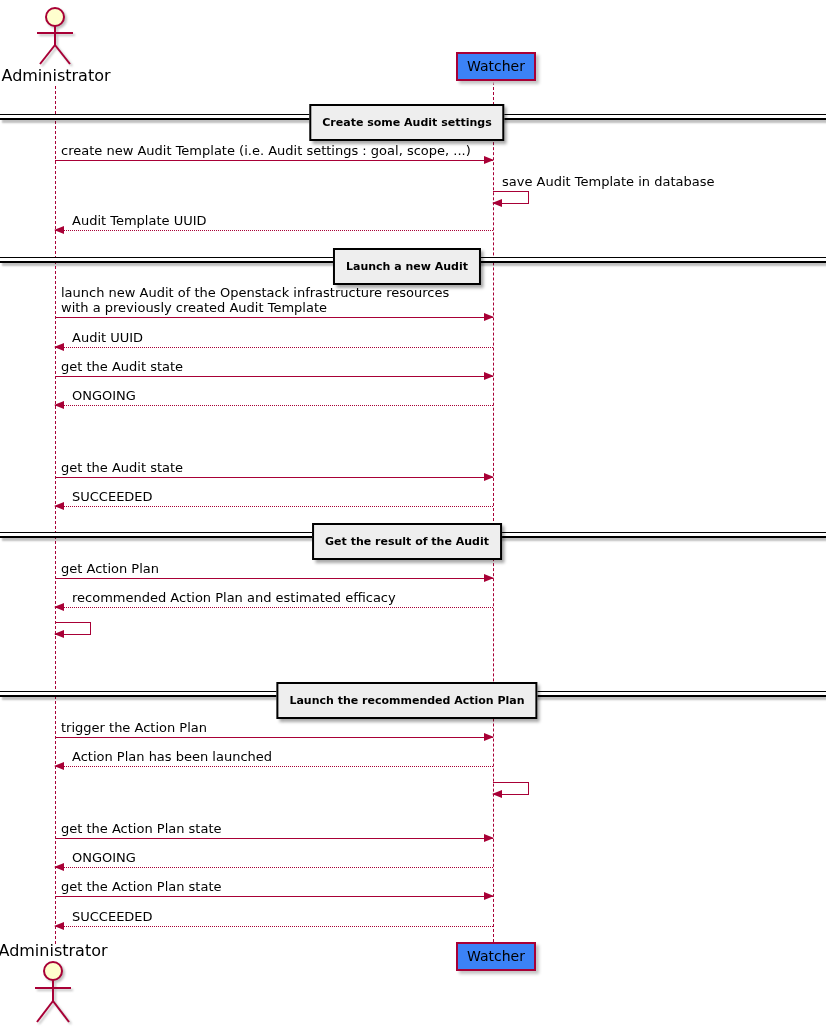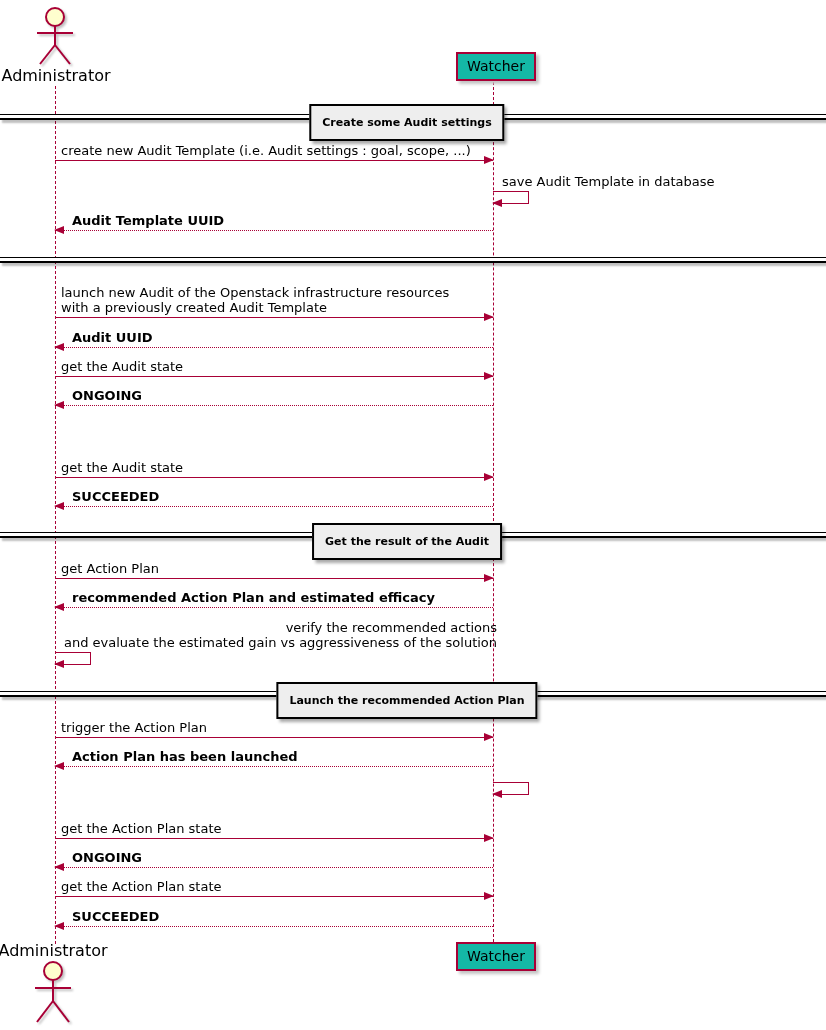--- a/index.html
+++ b/index.html
@@ -22,42 +22,42 @@
     font-size:11px;font-weight:bold;line-height:17px;
     padding:8px 11px;white-space:nowrap;
     box-shadow:3px 3px 3px rgba(0,0,0,0.35);
   }
   
   .msg{position:absolute;left:55px;width:438px;height:0;}
   .msg .lbl{
     position:absolute;left:6px;bottom:2px;font-size:13px;line-height:15px;
     white-space:pre-line;width:max-content;
   }
-  .msg.dotted .lbl{left:17px;font-weight:bold;}
+  .msg.dotted .lbl{left:17px;}
   .msg .line{position:absolute;left:0;right:0;top:0;border-top:1px solid #A80036;}
   .msg.dotted .line{border-top:1px dotted #A80036;}
   .ah-r{
     position:absolute;right:-1px;top:-4px;width:0;height:0;
     border-left:10px solid #A80036;border-top:4px solid transparent;border-bottom:4px solid transparent;
   }
   .ah-l{
     position:absolute;left:-1px;top:-4px;width:0;height:0;
     border-right:10px solid #A80036;border-top:4px solid transparent;border-bottom:4px solid transparent;
   }
   
   .self{position:absolute;font-size:13px;line-height:15px;}
   .self .lbl{margin-left:9px;white-space:pre-line;width:max-content;text-align:right;}
   .self .loop{
     position:relative;width:35px;height:11px;margin-top:2px;
     border:1px solid #A80036;border-left:none;
   }
   .self .loop .ah-l{top:auto;bottom:-4px;}
   
   .participant{
-    position:absolute;background:#14b8a6;border:2px solid #A80036;
+    position:absolute;background:#3b82f6;border:2px solid #A80036;
     font-size:14px;line-height:17px;padding:4px 9px;white-space:nowrap;
     box-shadow:3px 3px 3px #c4c4c4;
   }
   .actor-label{
     position:absolute;font-size:16px;line-height:15px;white-space:nowrap;
     transform:translateX(-50%);
   }
   .actor-figure{position:absolute;filter:drop-shadow(2px 2px 1px rgba(140,140,140,0.55));}
 </style>
 </head>
@@ -131,22 +131,20 @@
     <span class="ah-r"></span>
   </div>
 
   <div class="msg dotted" style="top:607px">
     <div class="lbl">recommended Action Plan and estimated efficacy</div>
     <div class="line"></div>
     <span class="ah-l"></span>
   </div>
 
   <div class="self" style="left:55px;top:620px">
-    <div class="lbl">verify the recommended actions
-and evaluate the estimated gain vs aggressiveness of the solution</div>
     <div class="loop">
         <span class="ah-l"></span>
       </div>
   </div>
 
   <div class="msg solid" style="top:737px">
     <div class="lbl">trigger the Action Plan</div>
     <div class="line"></div>
     <span class="ah-r"></span>
   </div>
@@ -186,20 +184,21 @@
     <div class="line"></div>
     <span class="ah-l"></span>
   </div>
 
   <div class="divline" style="top:114px"></div>
   <div class="divline" style="top:257px"></div>
   <div class="divline" style="top:532px"></div>
   <div class="divline" style="top:691px"></div>
 
   <div class="divbox" style="top:104px"><span>Create some Audit settings</span></div>
+  <div class="divbox" style="top:248px"><span>Launch a new Audit</span></div>
   <div class="divbox" style="top:523px"><span>Get the result of the Audit</span></div>
   <div class="divbox" style="top:682px"><span>Launch the recommended Action Plan</span></div>
 
   <svg class="actor-figure" style="left:27px;top:5px" width="56" height="62" viewBox="0 0 56 62">
     <circle cx="28" cy="12" r="9" fill="#FEFECE" stroke="#A80036" stroke-width="2"></circle>
     <line x1="28" y1="21" x2="28" y2="40" stroke="#A80036" stroke-width="2"></line>
     <line x1="10" y1="28" x2="46" y2="28" stroke="#A80036" stroke-width="2"></line>
     <line x1="28" y1="40" x2="13" y2="59" stroke="#A80036" stroke-width="2"></line>
     <line x1="28" y1="40" x2="43" y2="59" stroke="#A80036" stroke-width="2"></line>
   </svg>

